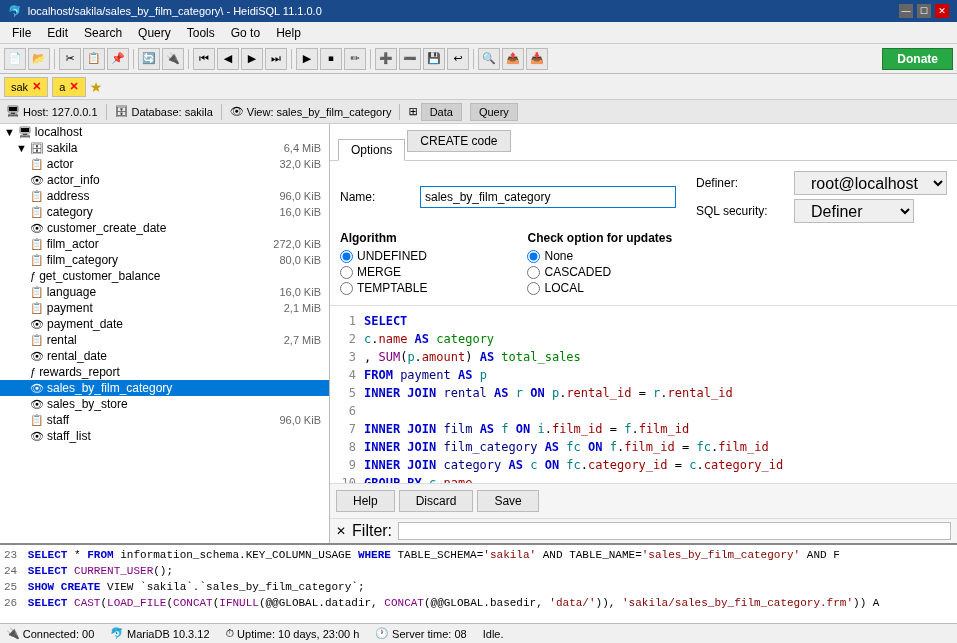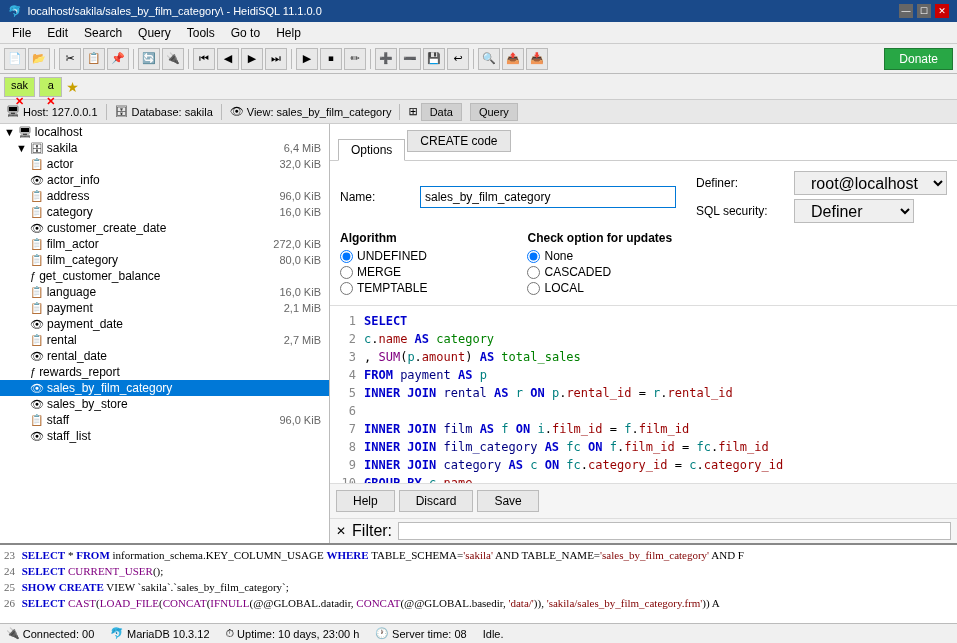--- a/index.html
+++ b/index.html
@@ -13,25 +13,25 @@
     #title-bar .title-btn.close { background: #c00; }
 
     
     #menu-bar { background: #f0f0f0; height: 22px; display: flex; align-items: center; padding: 0 4px; border-bottom: 1px solid #ccc; }
     .menu-item { padding: 2px 8px; cursor: pointer; font-size: 12px; }
 
     
     #toolbar { background: #f0f0f0; height: 30px; display: flex; align-items: center; padding: 2px 4px; border-bottom: 1px solid #bbb; gap: 2px; }
     .tb-btn { width: 22px; height: 22px; background: #e8e8e8; border: 1px solid #bbb; cursor: pointer; display: flex; align-items: center; justify-content: center; font-size: 11px; }
     .tb-sep { width: 1px; height: 20px; background: #bbb; margin: 0 2px; }
-    .donate-btn { background: #28a745; color: white; border: 1px solid #1e7a33; padding: 2px 14px; height: 22px; cursor: pointer; font-weight: normal; font-size: 12px; margin-left: auto; }
+    .donate-btn { background: #28a745; color: white; border: 1px solid #1e7a33; padding: 2px 14px; height: 22px; cursor: pointer; font-weight: bold; font-size: 12px; margin-left: auto; }
 
     
     #search-bar { background: #f0f0f0; height: 26px; display: flex; align-items: center; padding: 2px 4px; border-bottom: 1px solid #ccc; gap: 4px; }
-    .search-tab { display: flex; align-items: center; background: #bef264; border: 1px solid #bbb; padding: 1px 6px; height: 20px; gap: 4px; font-size: 11px; flex-direction: column; }
+    .search-tab { display: flex; align-items: center; background: #fde047; border: 1px solid #bbb; padding: 1px 6px; height: 20px; gap: 4px; font-size: 11px; }
     .search-tab .close-x { color: red; cursor: pointer; font-weight: bold; }
     .star-btn { color: #c8a000; font-size: 14px; cursor: pointer; }
 
     
     #info-bar { background: #e8e8e8; height: 24px; display: flex; align-items: center; padding: 0 6px; border-bottom: 1px solid #ccc; gap: 8px; font-size: 11px; }
     .info-item { display: flex; align-items: center; gap: 3px; }
     .info-sep { width: 1px; height: 16px; background: #bbb; }
     .info-tab { padding: 2px 8px; background: #d0d0d0; border: 1px solid #bbb; cursor: pointer; font-size: 11px; }
 
     
@@ -82,21 +82,21 @@
     
     #btn-bar { display: flex; gap: 4px; padding: 6px; border-top: 1px solid #ddd; background: #f5f5f5; }
     .action-btn { padding: 3px 16px; background: #e8e8e8; border: 1px solid #bbb; cursor: pointer; font-size: 12px; }
 
     
     #filter-bar { display: flex; align-items: center; gap: 6px; padding: 3px 6px; border-top: 1px solid #ddd; background: #f5f5f5; }
     .filter-label { font-size: 16px; }
     .filter-input { flex: 1; height: 18px; border: 1px solid #bbb; font-size: 11px; padding: 0 4px; }
 
     
-    #bottom-log { height: 80px; background: white; border-top: 2px solid #888; font-family: Liberation Serif, serif; font-size: 11px; overflow: auto; padding: 2px 4px; }
+    #bottom-log { height: 80px; background: white; border-top: 2px solid #888; font-family: Liberation Mono, monospace; font-size: 11px; overflow: auto; padding: 2px 4px; }
     .log-line { line-height: 16px; white-space: nowrap; }
     .log-num { color: #666; margin-right: 4px; }
     .log-kw { color: #0000cc; font-weight: bold; }
     .log-str { color: #800000; }
     .log-fn { color: #800080; }
 
     
     #status-bar { height: 20px; background: #f0f0f0; border-top: 1px solid #bbb; display: flex; align-items: center; padding: 0 6px; font-size: 11px; gap: 16px; }
     .status-item { display: flex; align-items: center; gap: 3px; }
 

